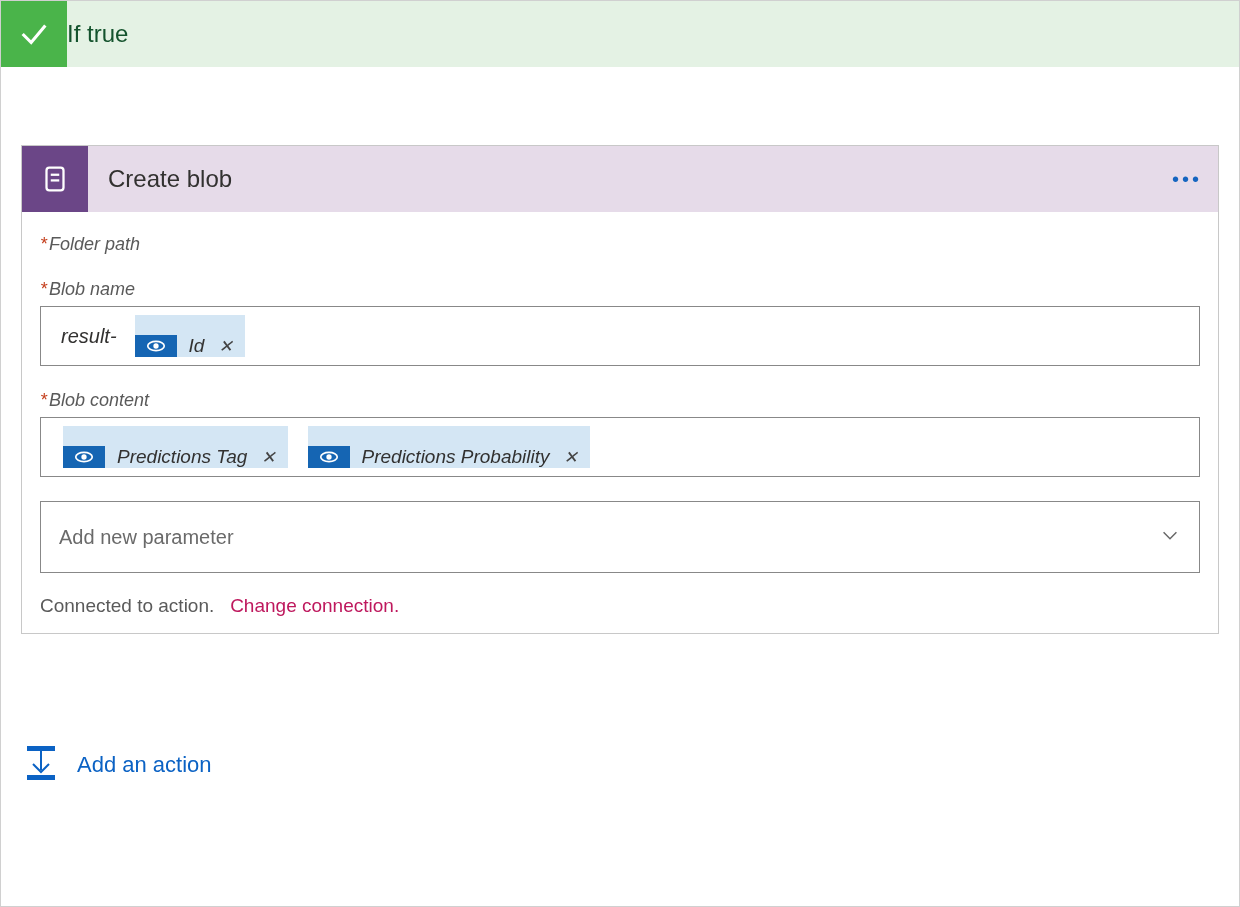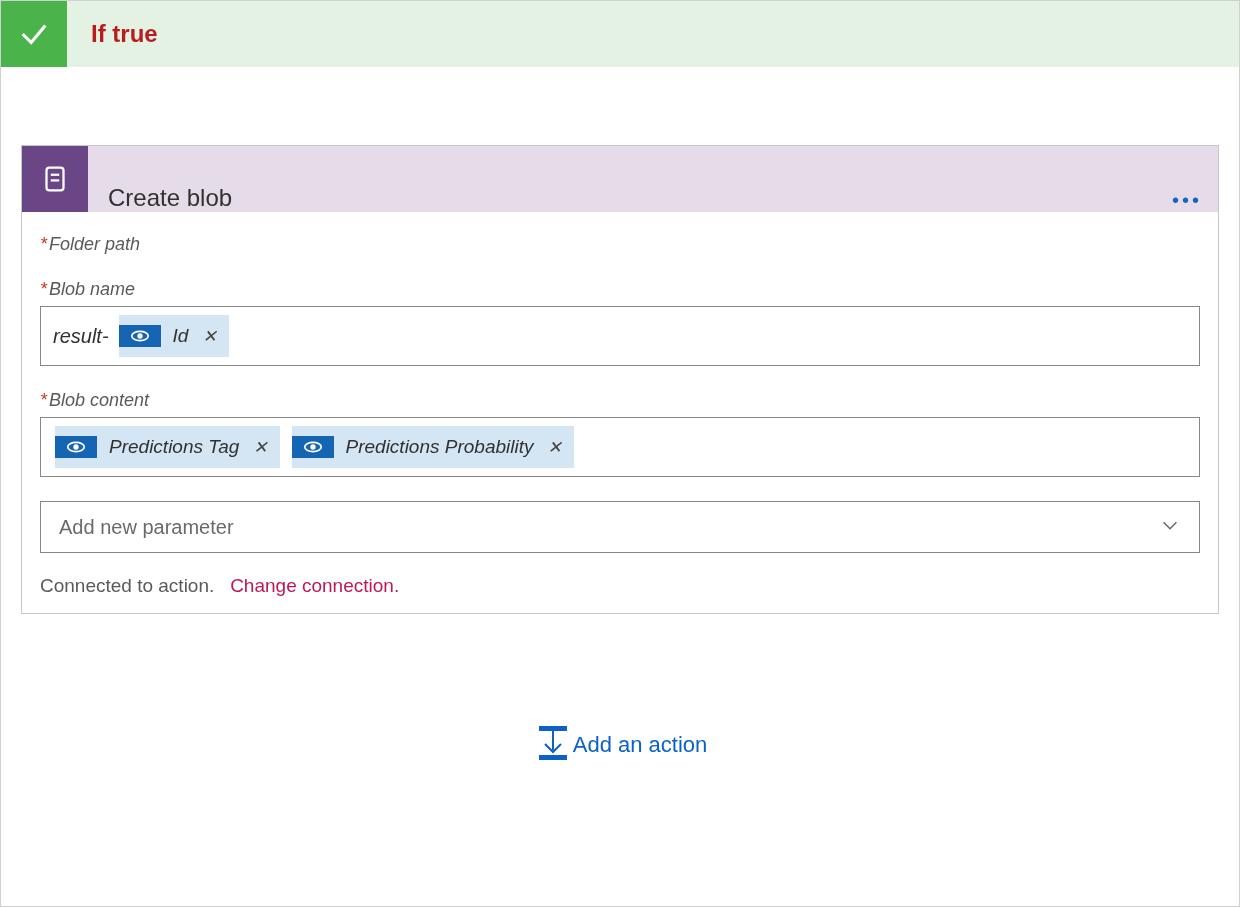--- a/index.html
+++ b/index.html
@@ -27,36 +27,35 @@
   .header-iconbox {
     width: 66px;
     height: 66px;
     background: #4ab44a;
     display: flex;
     align-items: center;
     justify-content: center;
   }
   .header-title {
     font-size: 24px;
-    color: #b91c1c;
-    padding-left: 24px;
-    font-weight: 700;
+    color: #14532d;
+    font-weight: 400;
   }
 
   
   .body {
     padding: 78px 20px 20px 20px;
   }
 
   .card {
     border: 1px solid #c8c8c8;
   }
   .card-header {
     display: flex;
-    align-items: flex-end;
+    align-items: center;
     height: 66px;
     background: #e6dbe9;
     position: relative;
   }
   .card-iconbox {
     width: 66px;
     height: 66px;
     background: #6b4687;
     display: flex;
     align-items: center;
@@ -93,37 +92,37 @@
     min-height: 54px;
     display: flex;
     align-items: center;
     padding: 0 12px;
     font-size: 20px;
     position: relative;
     background: #fff;
   }
   .field-input.tokens {
     flex-wrap: wrap;
-    padding: 6px 12px;
-    gap: 8px;
+    padding: 6px 20px;
+    gap: 16px;
   }
   .folder-icon {
     position: absolute;
     right: 12px;
     color: #555;
   }
 
   .prefix-text {
     font-size: 20px;
     color: #323130;
   }
 
   .token {
     display: inline-flex;
-    align-items: center;
+    align-items: flex-end;
     height: 42px;
     background: #d4e6f4;
     margin: 2px 2px;
   }
   .token-icon {
     width: 42px;
     background: #1565b3;
     display: flex;
     align-items: center;
     justify-content: center;
@@ -139,21 +138,21 @@
     display: flex;
     align-items: center;
     padding: 0 12px 0 2px;
     font-size: 17px;
     color: #444;
     cursor: pointer;
   }
 
   .param-select {
     border: 1px solid #888;
-    height: 52px;
+    height: 72px;
     display: flex;
     align-items: center;
     justify-content: space-between;
     padding: 0 18px;
     font-size: 20px;
     color: #6a6a6a;
     cursor: pointer;
     margin-top: 6px;
   }
 
@@ -163,22 +162,22 @@
     color: #5a5a5a;
   }
   .connection-link {
     color: #be185d;
     cursor: pointer;
   }
 
   .add-action-row {
     display: flex;
     align-items: center;
-    justify-content: center;
     margin-top: 110px;
+    gap: 16px;
   }
   .add-action-label {
     color: #0b62c4;
     font-size: 22px;
     cursor: pointer;
   }
   .chev { color: #555; }
 </style>
 </head>
 <body>

